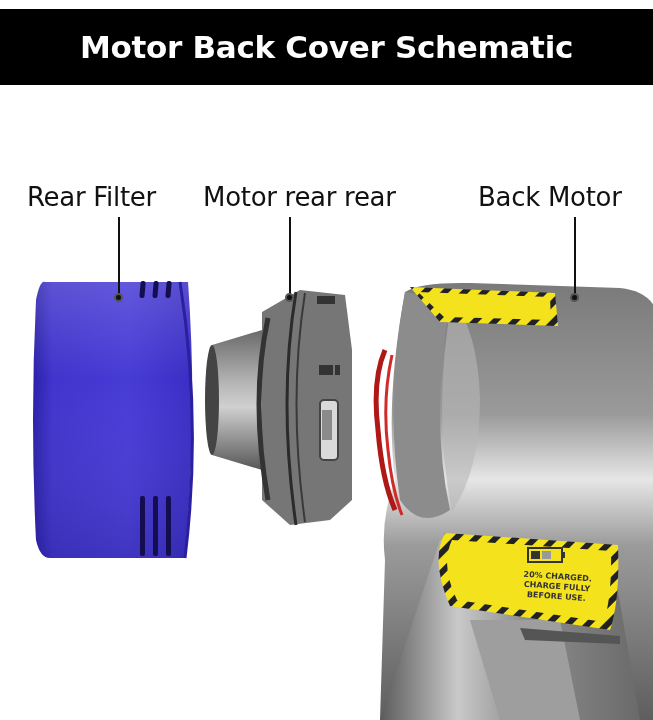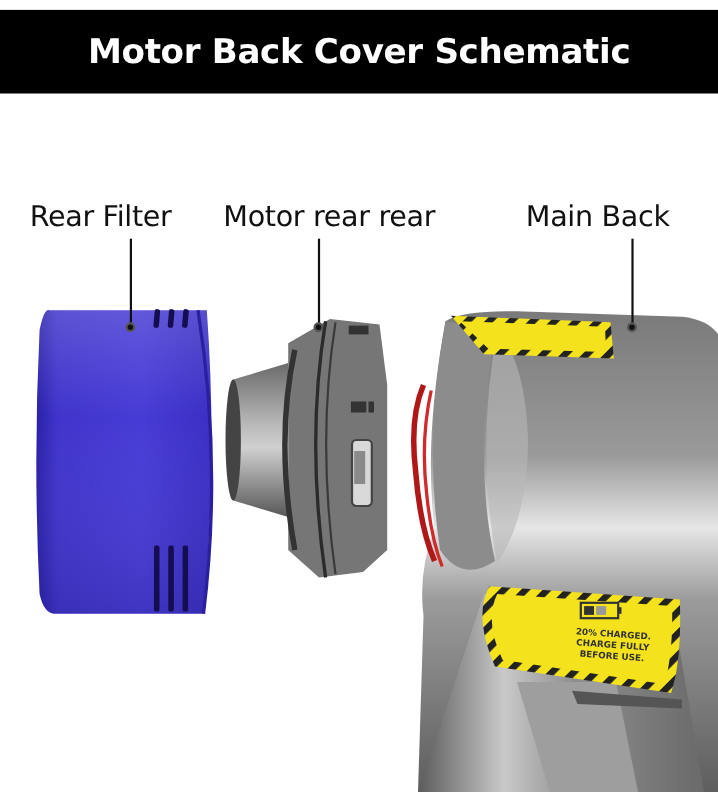--- a/index.html
+++ b/index.html
@@ -126,21 +126,21 @@
 </svg>
 
 <div style="position:absolute; left:512px; top:572px; width:90px; font-family:'DejaVu Sans',sans-serif; font-weight:bold; font-size:8px; line-height:10px; color:#333; text-align:center; transform: rotate(4deg);">
   <div>20% CHARGED.</div>
   <div>CHARGE FULLY</div>
   <div>BEFORE USE.</div>
 </div>
 
 <span class="label" style="left:27px;">Rear Filter</span>
 <span class="label" style="left:203px;">Motor rear rear</span>
-<span class="label" style="left:478px;">Main Back</span>
+<span class="label" style="left:478px;">Back Motor</span>
 
 <div class="leader" style="left:118px; height:80px;"></div>
 <div class="dot" style="left:114px; top:293px;"></div>
 
 <div class="leader" style="left:289px; height:80px;"></div>
 <div class="dot" style="left:285px; top:293px;"></div>
 
 <div class="leader" style="left:574px; height:80px;"></div>
 <div class="dot" style="left:570px; top:293px;"></div>
 

